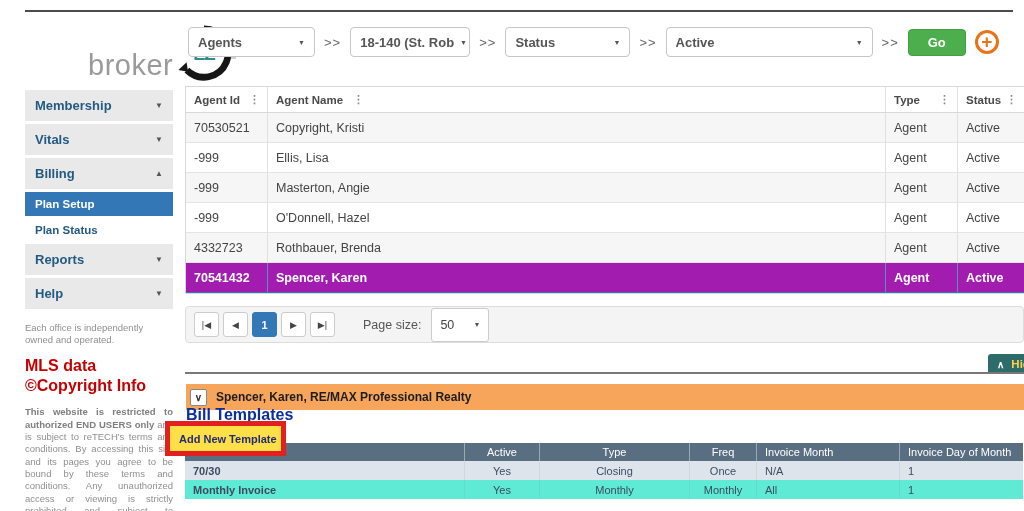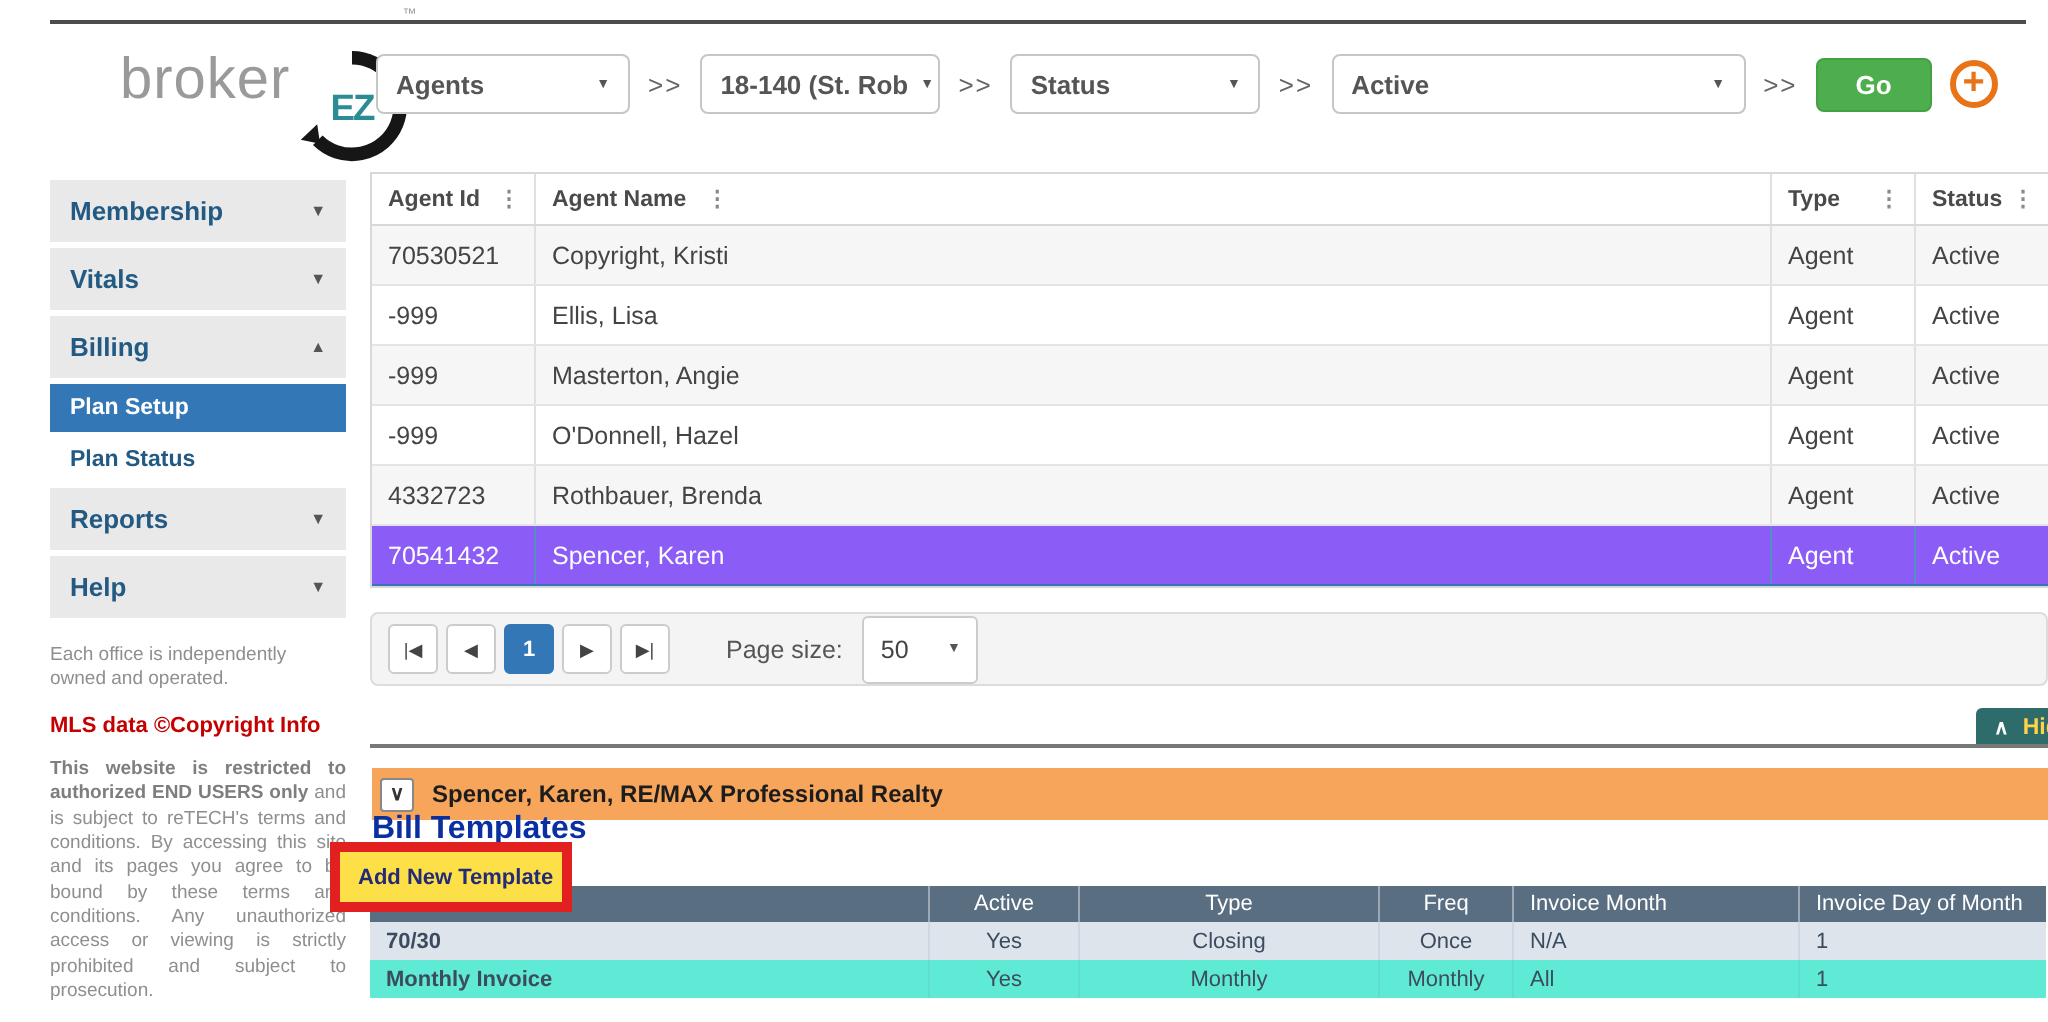--- a/index.html
+++ b/index.html
@@ -7,21 +7,21 @@
   body {
     position:relative; overflow:hidden; background:#fff;
     font-family:"Liberation Sans", sans-serif; color:#444;
   }
   .abs { position:absolute; }
 
   
   .top-line { left:25px; top:10px; width:988px; height:2px; background:#4c4c4c; }
 
   
-  .logo { left:60px; top:24px; display:flex; align-items:flex-start; }
+  .logo { left:88px; top:24px; display:flex; align-items:flex-end; }
   .logo-text { font-size:29px; font-weight:300; color:#9a9a9a; letter-spacing:.5px; }
   .logo-badge { width:58px; height:58px; margin-left:2px; position:relative; }
   .logo-tm { font-size:7px; color:#999; position:relative; top:-20px; left:-4px; }
 
   
   .topbar { left:188px; top:27px; display:flex; align-items:center; gap:9px; }
   .ddl {
     height:30px; background:#fff; border:1px solid #c6c6c6; border-radius:4px;
     display:flex; align-items:center; justify-content:space-between;
     padding:0 9px; font-size:13px; font-weight:bold; color:#555;
@@ -50,41 +50,41 @@
   .nav-item .caret { font-size:8px; color:#555; }
   .nav-sub {
     background:#fff; color:#235a83; font-size:11.5px; font-weight:bold;
     padding:6px 10px; margin-bottom:2px; cursor:pointer;
   }
   .nav-sub.selected { background:#3377b6; color:#fff; }
 
   
   .side-footer { margin-top:13px; width:148px; font-size:9.5px; color:#8f8f8f; line-height:1.3; }
   .side-footer > div { margin-bottom:9px; }
-  .sf-red { color:#c40000; font-weight:bold; font-size:11px; }
+  .sf-red { color:#c40000; font-weight:bold; font-size:16px; }
   .sf-legal { text-align:justify; }
   .sf-legal b { color:#7e7e7e; }
   .sf-link { cursor:pointer; }
 
   
   .grid { left:185px; top:86px; width:839px; border:1px solid #d8d8d8; border-right:none; background:#fff; }
   .g-header { display:flex; height:26px; align-items:center; border-bottom:1px solid #d8d8d8;
               font-size:11.5px; font-weight:bold; color:#4a4a4a; }
   .g-hcell { display:flex; align-items:center; justify-content:space-between;
              padding:0 7px 0 8px; height:100%; cursor:pointer; }
   .g-hcell .dots { color:#8a8a8a; font-size:11px; cursor:pointer; }
   .c-id { width:82px; flex:none; border-right:1px solid #e0e0e0; }
   .c-name { flex:1; }
   .c-type { width:72px; flex:none; border-left:1px solid #e0e0e0; }
   .c-status { width:67px; flex:none; border-left:1px solid #e0e0e0; }
   .g-row { display:flex; height:30px; align-items:stretch; font-size:12.5px; color:#444;
            border-bottom:1px solid #e4e4e4; cursor:pointer; background:#fff; }
   .g-row:nth-child(even) { background:#f6f6f6; }
   .g-cell { display:flex; align-items:center; padding-left:8px; }
-  .g-row.selected { background:#8b5cf6; color:#fff; font-weight:normal; border-bottom-color:#3377b6; }
+  .g-row.selected { background:#a21caf; color:#fff; font-weight:bold; border-bottom-color:#3377b6; }
   .g-row.selected .c-id, .g-row.selected .c-type, .g-row.selected .c-status { border-color:#5590c5; }
 
   
   .pager { left:185px; top:306px; width:839px; height:37px; background:#f4f4f4;
            border:1px solid #dcdcdc; border-radius:4px; display:flex; align-items:center;
            padding-left:8px; }
   .pg-btn { width:25px; height:25px; background:#fff; border:1px solid #ccc; border-radius:3px;
             margin-right:4px; display:flex; align-items:center; justify-content:center;
             font-size:9px; color:#444; cursor:pointer; }
   .pg-btn.current { background:#3377b6; border-color:#3377b6; color:#fff; font-size:11px; font-weight:bold; }

